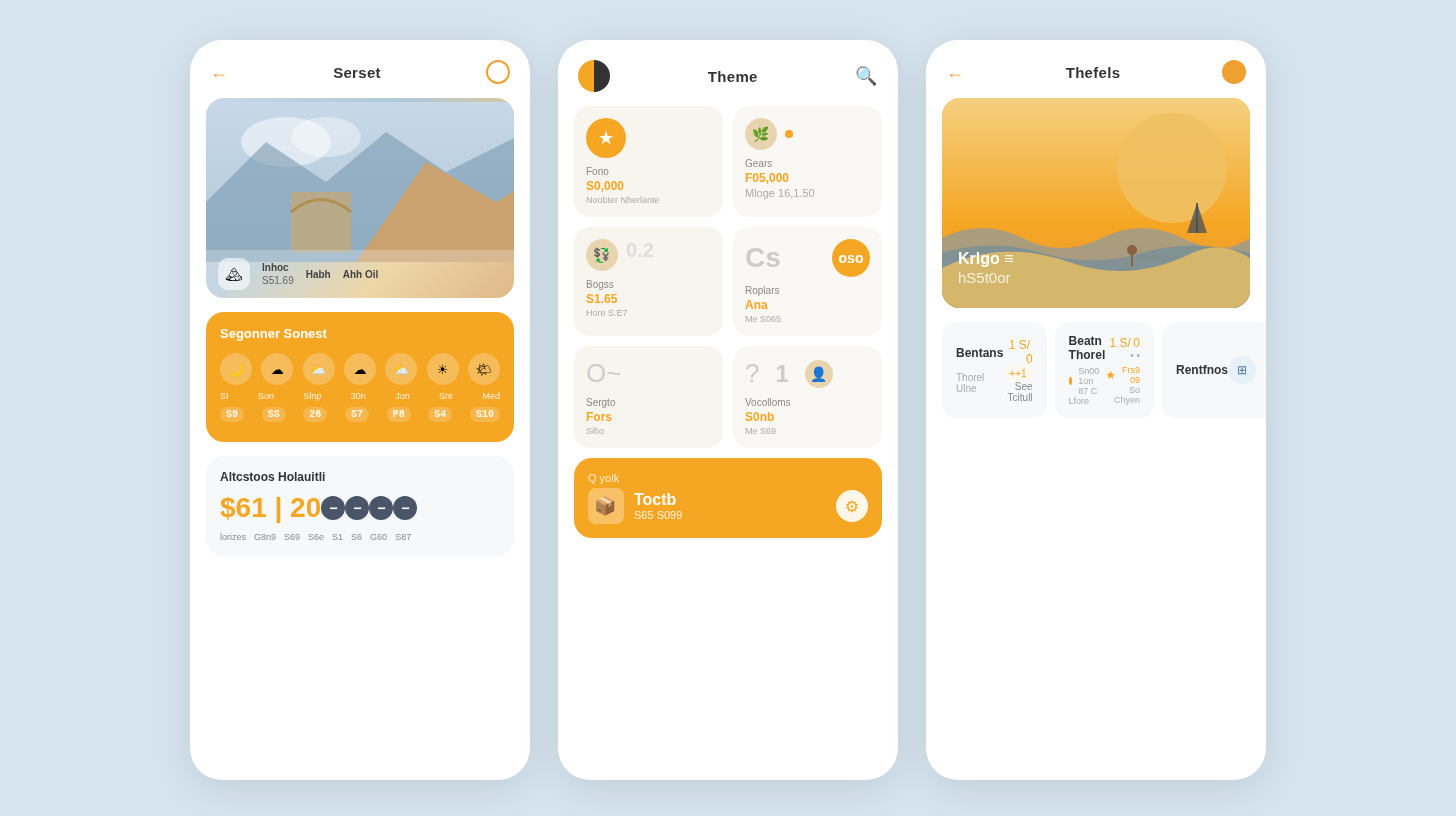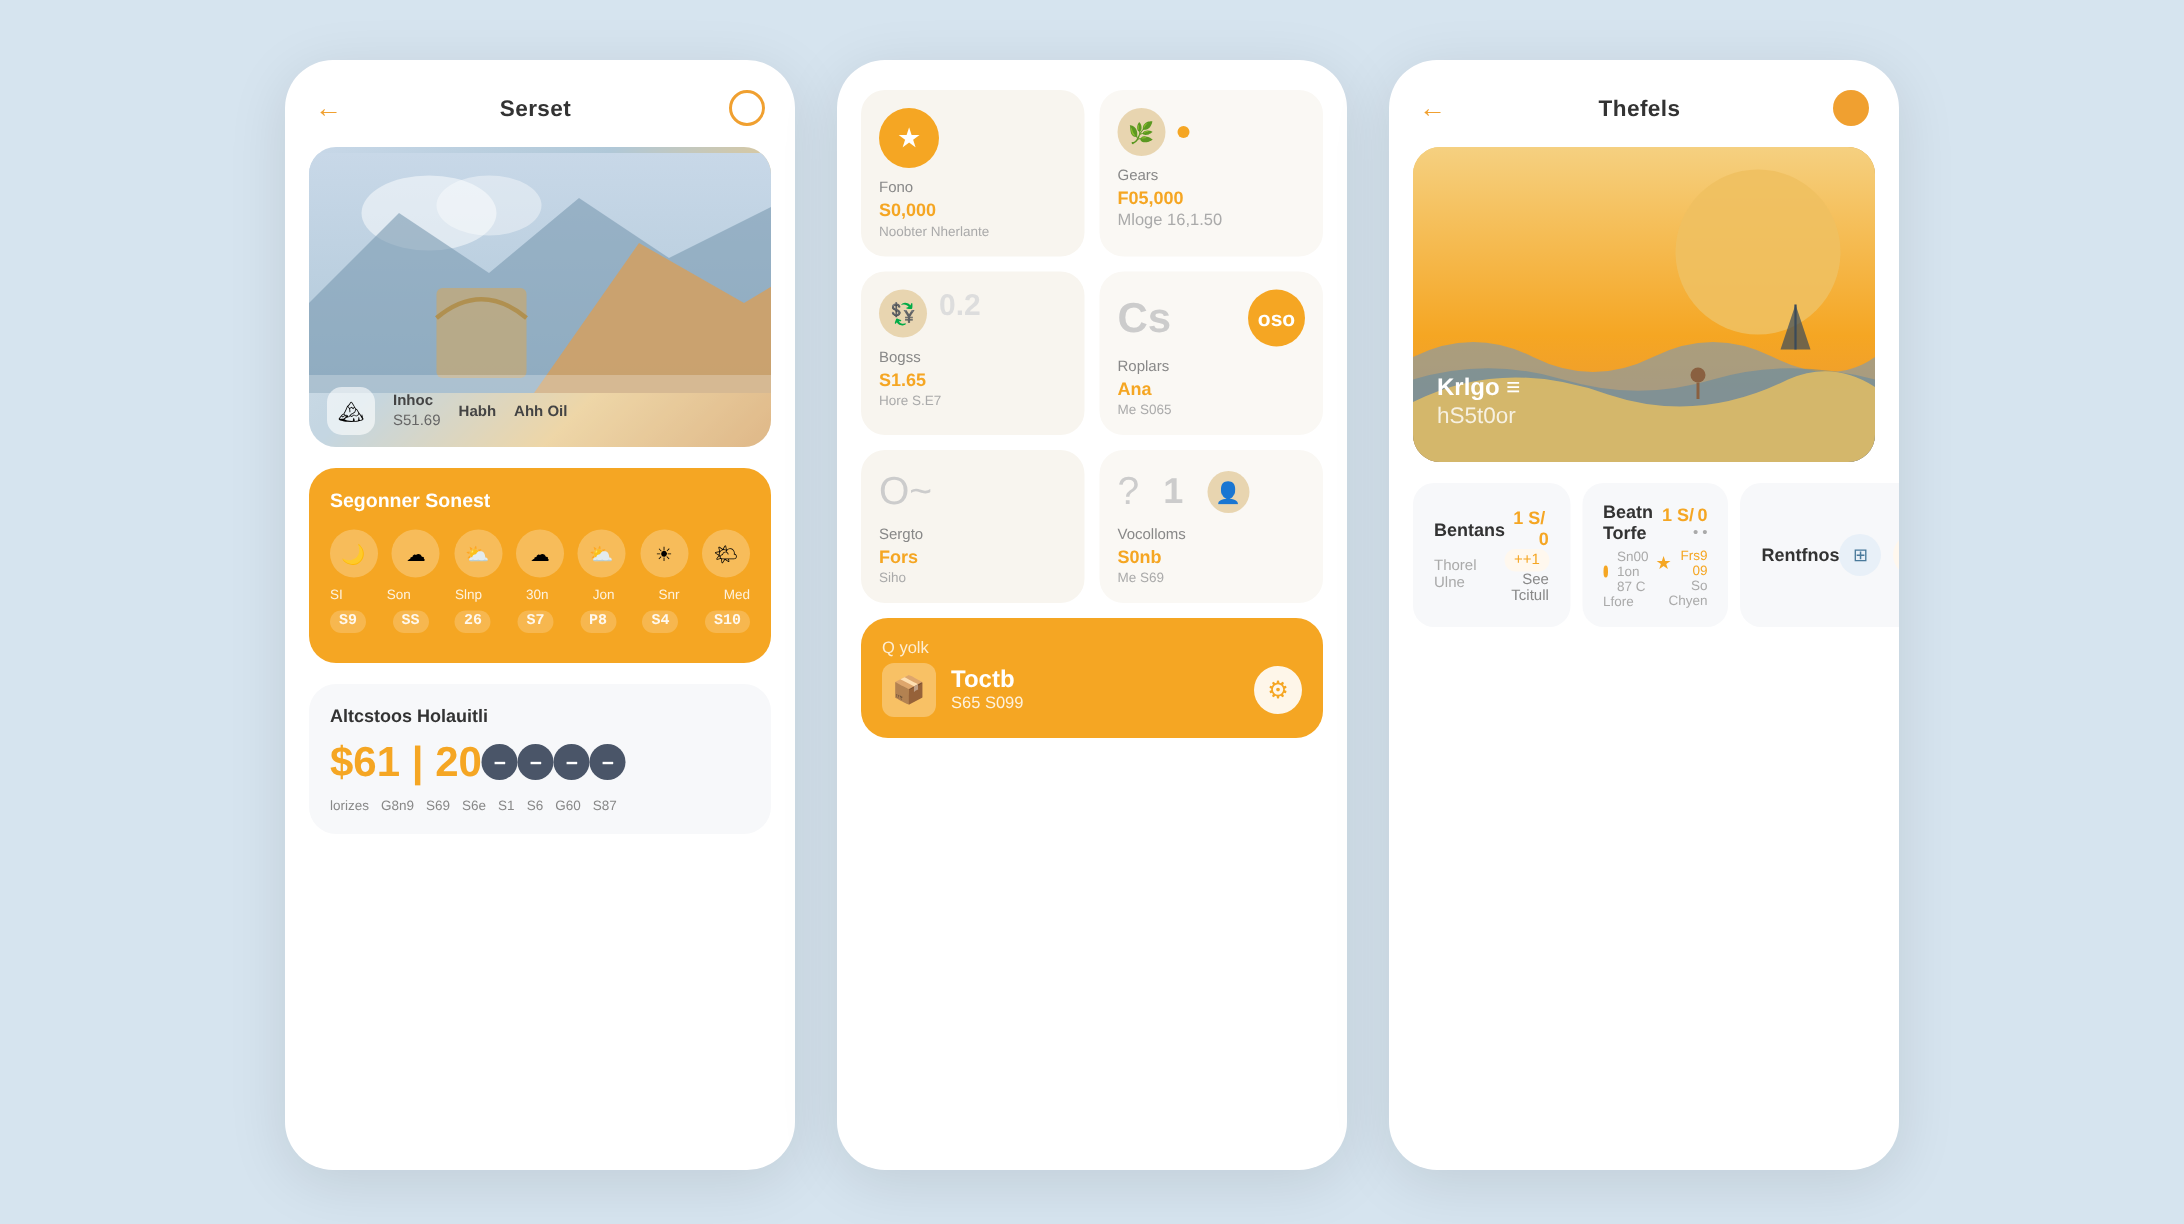--- a/index.html
+++ b/index.html
@@ -248,21 +248,21 @@
     }
     .detail-rows { display: flex; flex-direction: row; gap: 8px; }
     .detail-row-card {
       background: #f7f8fa;
       border-radius: 14px;
       padding: 12px 14px;
       display: flex;
       align-items: center;
       justify-content: space-between;
     }
-    .detail-row-right { font-size: 12px; font-weight: 700; color: #f5a623; }
+    .detail-row-right { font-size: 12px; font-weight: 400; color: #f5a623; }
     .detail-row-right-sm { font-size: 10px; color: #888; text-align: right; }
     .detail-row-badge {
       font-size: 10px; color: #f5a623;
       background: #fff8ee; border-radius: 8px; padding: 2px 6px;
     }
     .detail-sub-row {
       display: flex; gap: 6px; align-items: center; margin-top: 4px;
     }
     .dot-small { width: 8px; height: 8px; border-radius: 50%; background: #f5a623; }
     .star-icon { color: #f5a623; font-size: 12px; }
@@ -390,20 +390,25 @@
         <span class="small-tag">S6e</span>
         <span class="small-tag">S1</span>
         <span class="small-tag">S6</span>
         <span class="small-tag">G60</span>
         <span class="small-tag">S87</span>
       </div>
     </div>
   </div>
 
   <div class="phone">
+    <div class="phone-header">
+      <div class="phone2-logo"></div>
+      <span class="phone-title">Theme</span>
+      <span class="search-icon-btn">🔍</span>
+    </div>
 
     <div class="grid-2x2">
       <div class="grid-card">
         <div class="grid-card-icon">★</div>
         <div class="grid-card-label">Fono</div>
         <div class="grid-card-val">S0,000</div>
         <div style="font-size:9px;color:#aaa;margin-top:2px;">Noobter Nherlante</div>
       </div>
       <div class="grid-card" style="background:#faf8f4;">
         <div style="display:flex;gap:8px;margin-bottom:8px;">
@@ -515,21 +520,21 @@
         </div>
         <div style="text-align:right;">
           <div class="detail-row-right">1 S/ 0</div>
           <div class="detail-row-badge">++1</div>
           <div class="detail-row-right-sm">See Tcitull</div>
         </div>
       </div>
 
       <div class="detail-row-card">
         <div>
-          <div style="font-size:12px;font-weight:600;color:#333;">Beatn Torfe</div>
+          <div style="font-size:12px;font-weight:600;color:#333;">Beatn Thorel</div>
           <div class="detail-sub-row">
             <div class="dot-small"></div>
             <span style="font-size:9px;color:#aaa;">Sn00 1on 87 C</span>
           </div>
           <div style="font-size:9px;color:#aaa;">Lfore</div>
         </div>
         <div style="text-align:right;">
           <div class="detail-row-right">1 S/ 0</div>
           <div style="font-size:10px;color:#aaa;">• •</div>
           <div class="detail-sub-row" style="justify-content:flex-end;">

